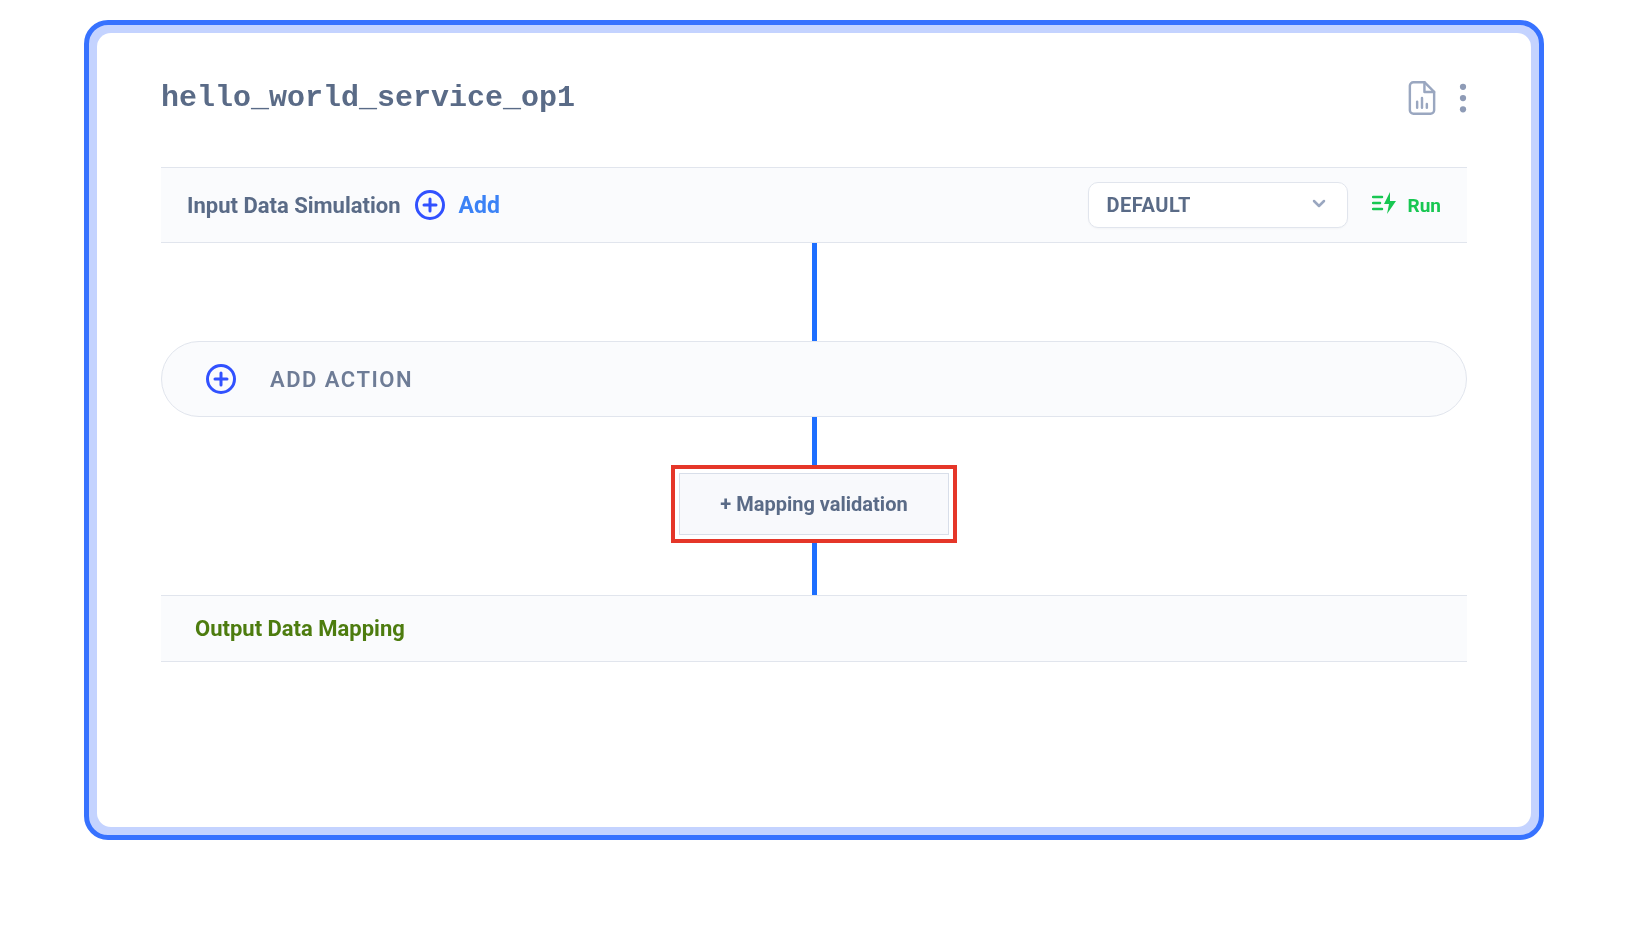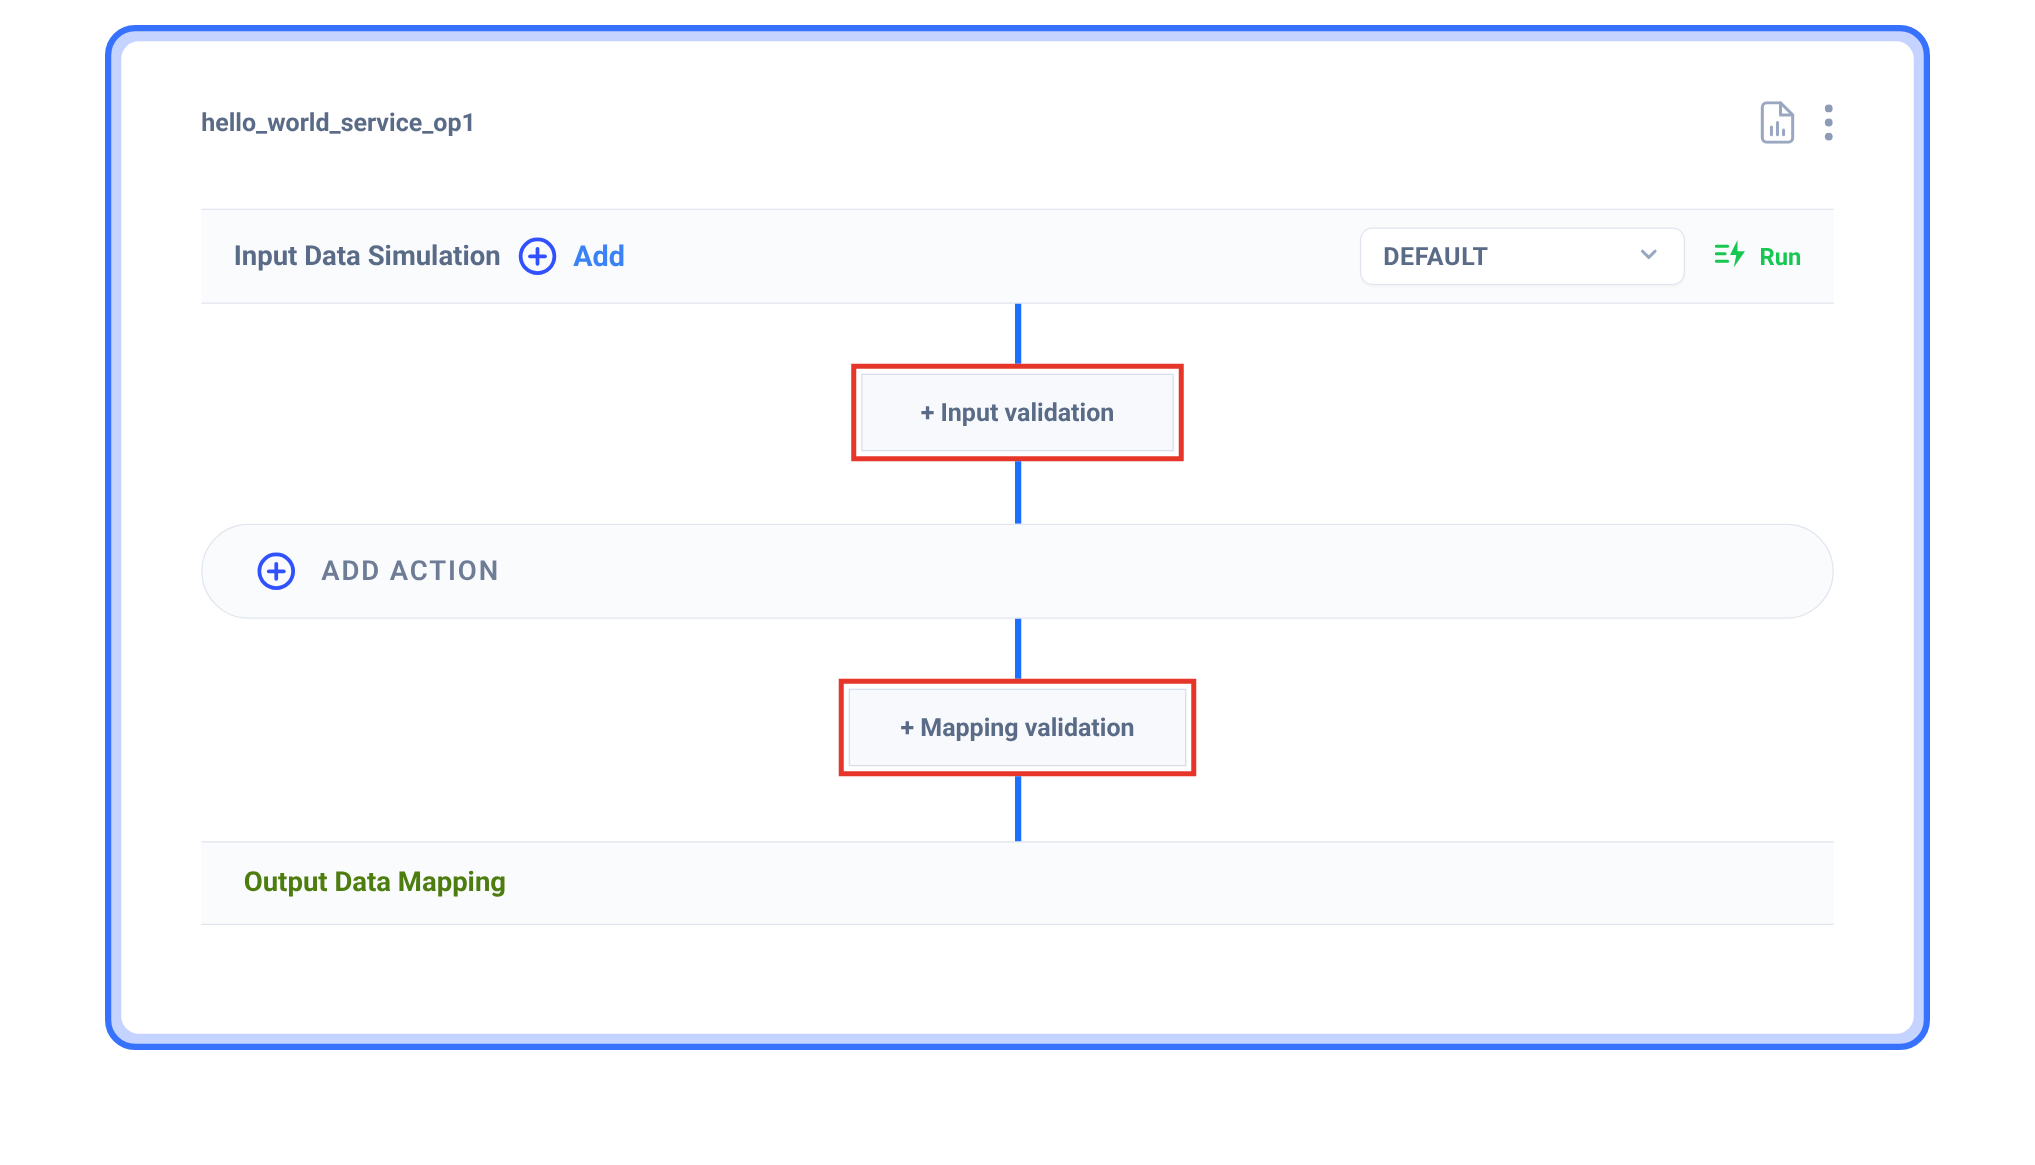--- a/index.html
+++ b/index.html
@@ -26,23 +26,24 @@
     position: relative;
     overflow: hidden;
   }
   .header {
     display: flex;
     align-items: center;
     justify-content: space-between;
     margin-bottom: 52px;
   }
   .title {
-    font-size: 20px;
-    font-weight: 700;
-    color: #5A6B87;
+    font-size: 30px;
+    font-weight: 700;
+    color: #5A6B87;
+    font-family: Liberation Mono, monospace;
   }
   .header-actions {
     display: flex;
     align-items: center;
     gap: 22px;
     color: #9AA7C0;
   }
   .doc-icon { display: inline-flex; cursor: pointer; }
   .kebab { display: inline-flex; cursor: pointer; }
 
@@ -155,21 +156,21 @@
   }
 
   .add-action-bar {
     width: 100%;
     border: 1px solid #E1E5ED;
     border-radius: 40px;
     background: #FAFBFD;
     padding: 22px 44px;
     display: flex;
     align-items: center;
-    gap: 21px;
+    gap: 34px;
     cursor: pointer;
   }
   .add-action-label {
     font-size: 22px;
     font-weight: 600;
     letter-spacing: 1.5px;
     color: #6E7C96;
   }
 
   .footer-bar {
@@ -242,23 +243,20 @@
             </svg>
           </span>
           <span class="run-label">Run</span>
         </div>
       </div>
     </div>
 
     <div class="flow-area">
       <div class="connector c1"></div>
 
-      <div class="red-box">
-        <div class="validation-pill">+ Input validation</div>
-      </div>
 
       <div class="connector c2"></div>
 
       <div class="add-action-bar">
         <span class="plus-circle">
           <svg width="16" height="16" viewBox="0 0 16 16" fill="none" stroke="#3151FF" stroke-width="3" stroke-linecap="round">
             <line x1="8" y1="2" x2="8" y2="14"></line>
             <line x1="2" y1="8" x2="14" y2="8"></line>
           </svg>
         </span>

